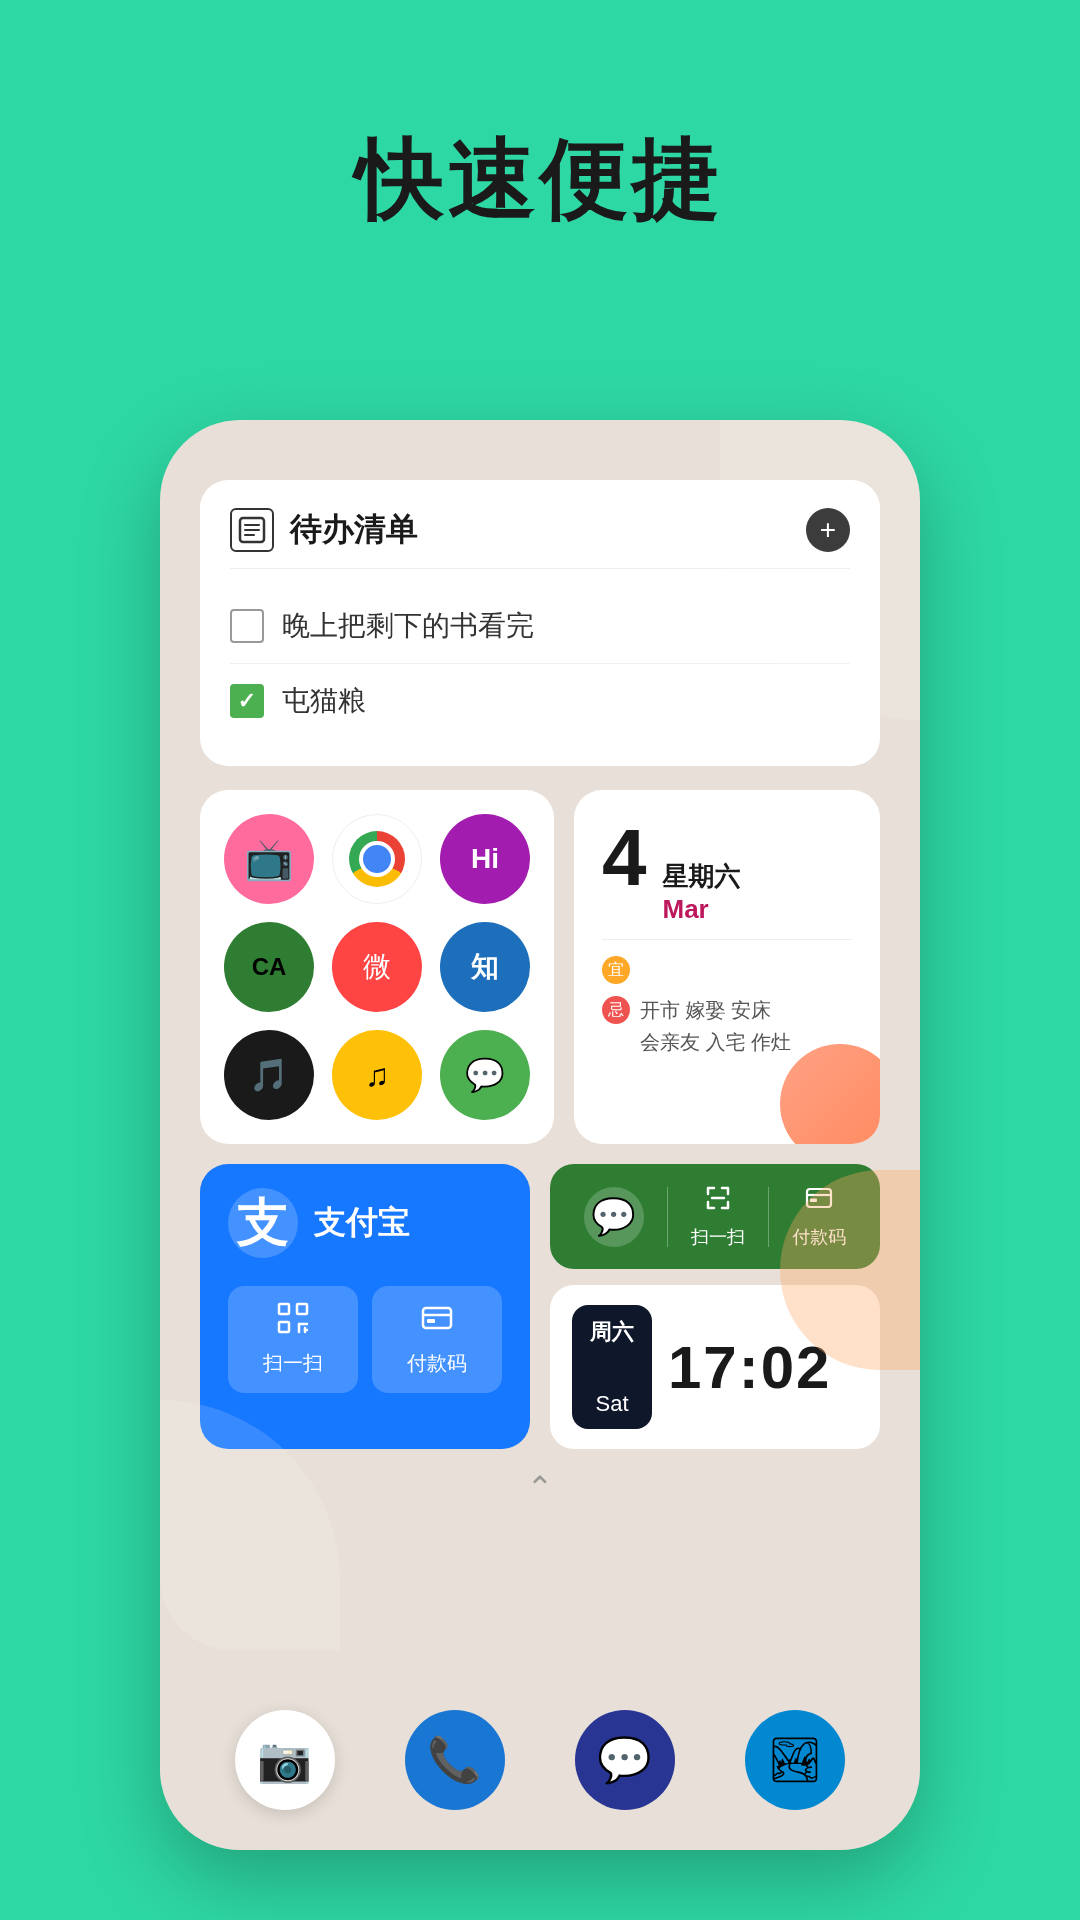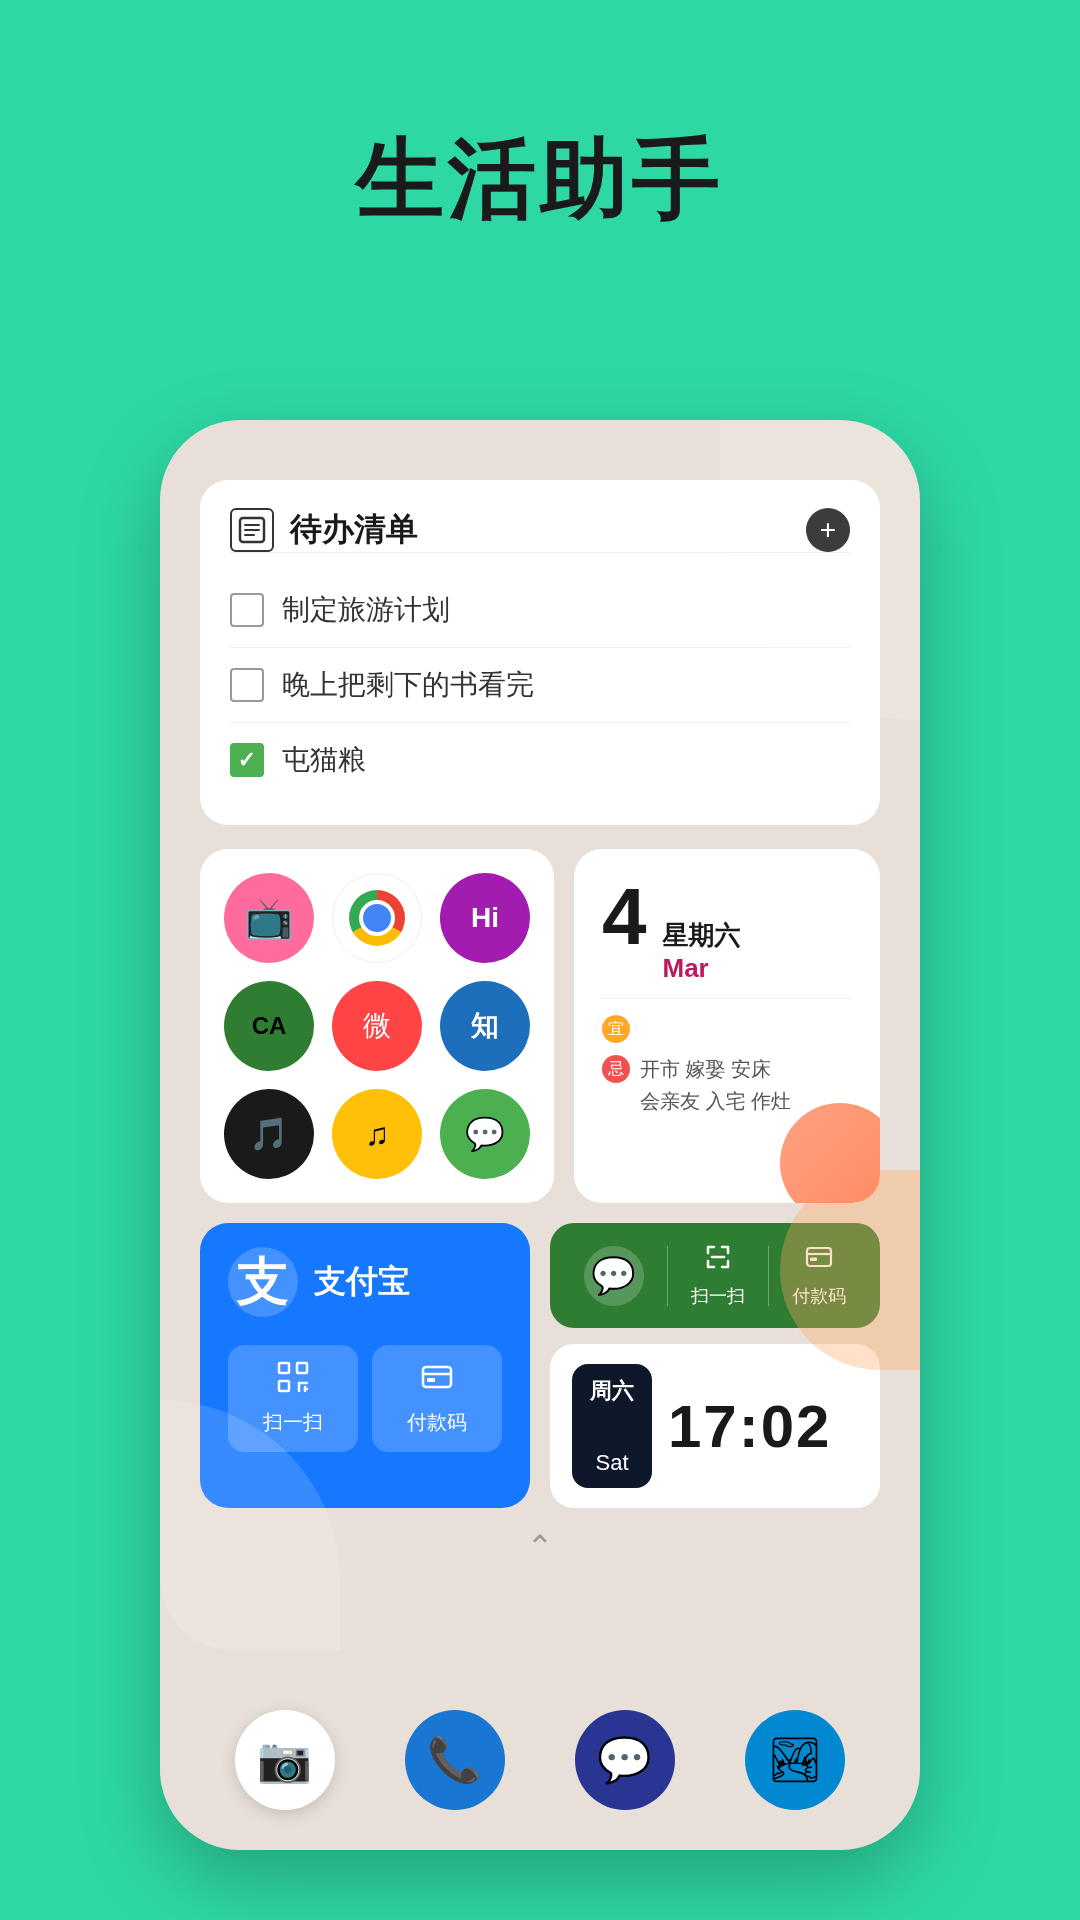--- a/index.html
+++ b/index.html
@@ -81,20 +81,21 @@
       background: white;
       border-radius: 28px;
       padding: 28px 30px;
       margin-bottom: 24px;
     }
     .todo-header {
       display: flex;
       align-items: center;
       justify-content: space-between;
       margin-bottom: 20px;
+      padding-bottom: 16px;
       border-bottom: 1px solid #eee;
     }
     .todo-header-left {
       display: flex;
       align-items: center;
       gap: 16px;
     }
     .todo-icon {
       width: 44px;
       height: 44px;
@@ -454,21 +455,21 @@
       height: 28px;
       border-radius: 50%;
       background: #4285F4;
       border: 4px solid white;
     }
   </style>
 </head>
 <body>
 
 <div class="header">
-  <div class="header-title">生活助手</div>
+  <div class="header-title">快速便捷</div>
 </div>
 
 <div class="phone-mockup">
   <div class="blob-top-right"></div>
   <div class="blob-bottom-left"></div>
   <div class="blob-mid-right"></div>
 
   <div class="todo-widget">
     <div class="todo-header">
       <div class="todo-header-left">
@@ -478,24 +479,20 @@
             <line x1="7" y1="9" x2="21" y2="9" stroke="#333" stroke-width="2" stroke-linecap="round"></line>
             <line x1="7" y1="14" x2="21" y2="14" stroke="#333" stroke-width="2" stroke-linecap="round"></line>
             <line x1="7" y1="19" x2="16" y2="19" stroke="#333" stroke-width="2" stroke-linecap="round"></line>
           </svg>
         </div>
         <div class="todo-title">待办清单</div>
       </div>
       <div class="add-btn">+</div>
     </div>
 
-    <div class="todo-item">
-      <div class="checkbox"></div>
-      <div class="todo-text">制定旅游计划</div>
-    </div>
     <div class="todo-item">
       <div class="checkbox"></div>
       <div class="todo-text">晚上把剩下的书看完</div>
     </div>
     <div class="todo-item">
       <div class="checkbox checked"></div>
       <div class="todo-text">屯猫粮</div>
     </div>
   </div>
 

